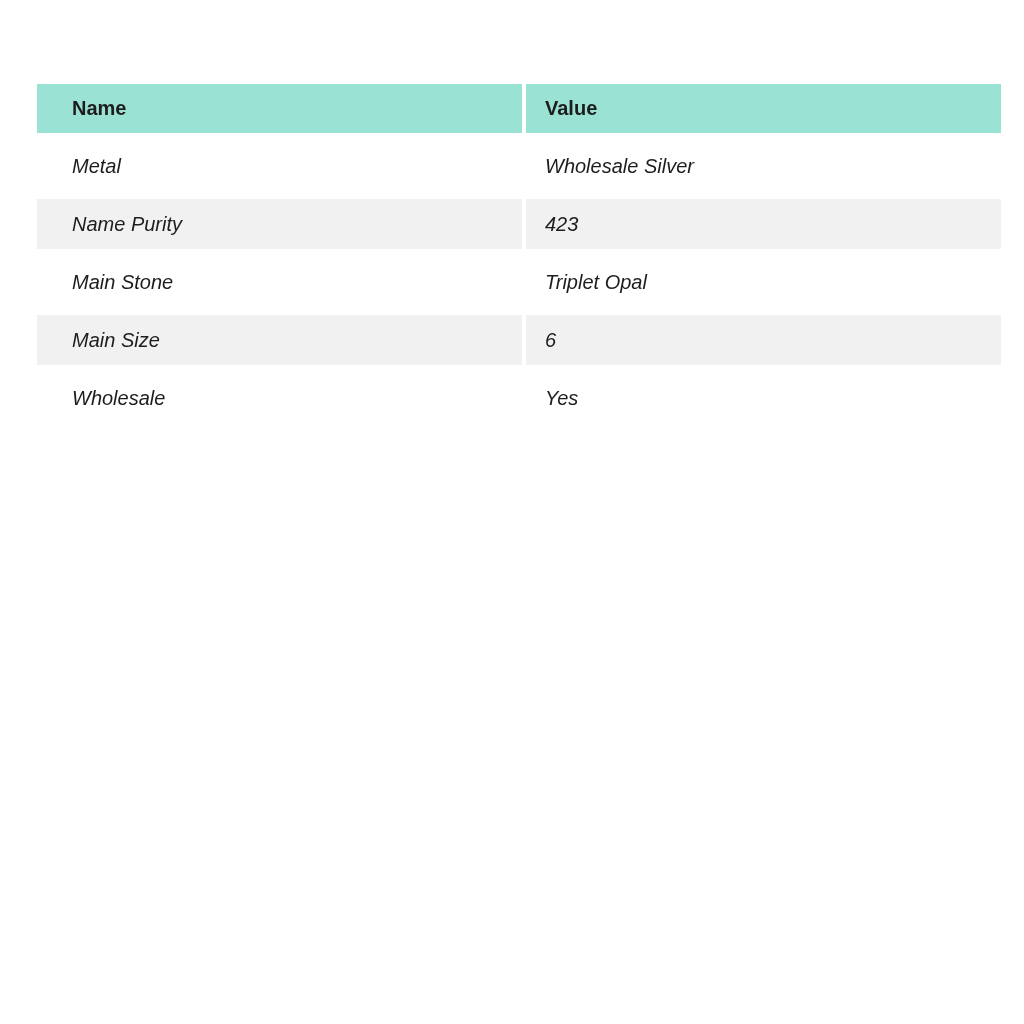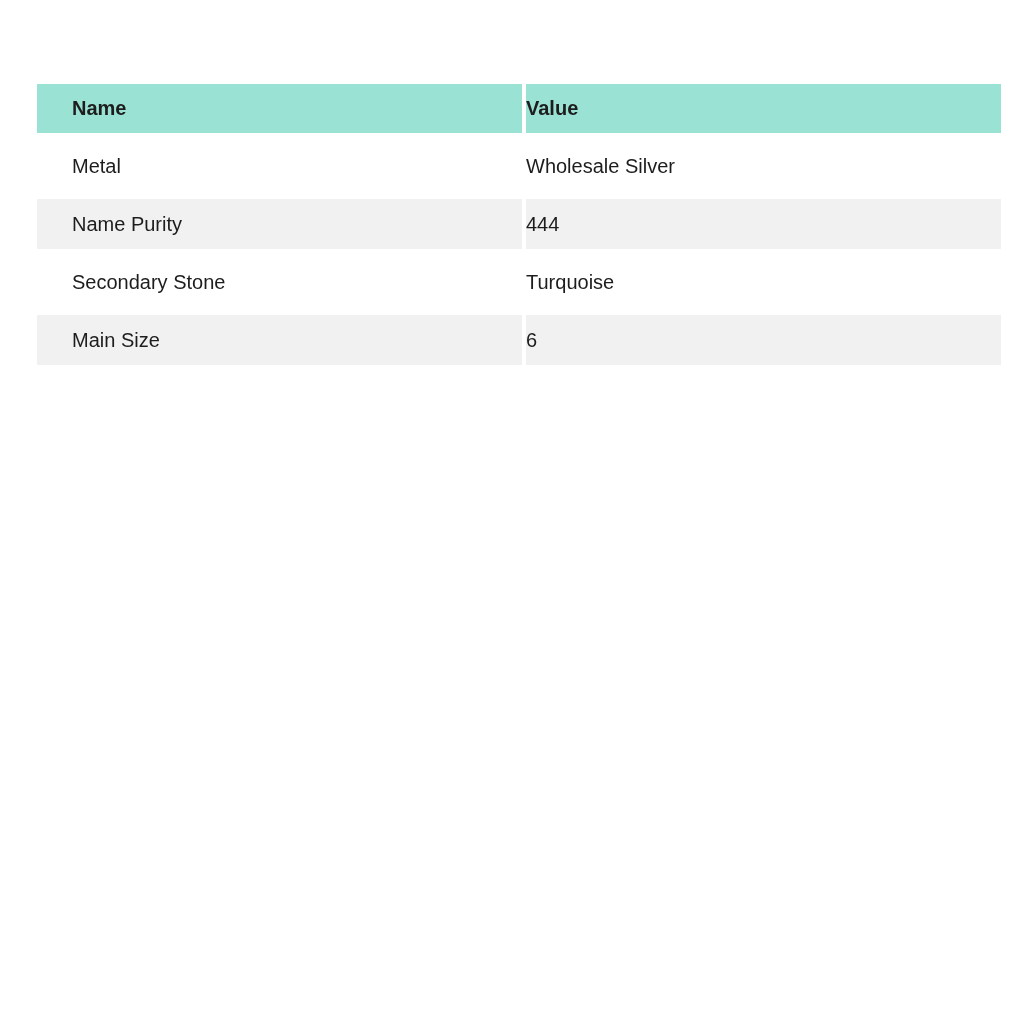--- a/index.html
+++ b/index.html
@@ -37,26 +37,27 @@
     text-align: left;
     vertical-align: middle;
     padding: 0;
   }
   table.props td {
     height: 50px;
     vertical-align: middle;
     padding: 0;
     background: var(--row-bg, #ffffff);
     font-weight: 400;
+    font-style: italic;
   }
   table.props tbody tr:nth-child(even) td {
     background: var(--stripe-bg, #f1f1f1);
   }
   table.props th.col-name, table.props td.col-name  { padding-left: 35px; }
-  table.props th.col-value, table.props td.col-value { }
+  table.props th.col-value, table.props td.col-value { padding-left: 19px; }
 </style>
 </head>
 <body>
 
 <div class="page">
   <table class="props" style="color: rgb(29, 29, 29);">
     <colgroup>
       <col class="c-name">
       <col class="c-value">
     </colgroup>
@@ -66,25 +67,29 @@
         <th class="col-value">Value</th>
       </tr>
     </thead>
     <tbody>
       <tr>
         <td class="col-name">Metal</td>
         <td class="col-value">Wholesale Silver</td>
       </tr>
       <tr>
         <td class="col-name">Name Purity</td>
-        <td class="col-value">444</td>
+        <td class="col-value">423</td>
       </tr>
       <tr>
-        <td class="col-name">Secondary Stone</td>
-        <td class="col-value">Turquoise</td>
+        <td class="col-name">Main Stone</td>
+        <td class="col-value">Triplet Opal</td>
       </tr>
       <tr>
         <td class="col-name">Main Size</td>
         <td class="col-value">6</td>
+      </tr>
+      <tr>
+        <td class="col-name">Wholesale</td>
+        <td class="col-value">Yes</td>
       </tr>
     </tbody>
   </table>
 </div>
 
 </body></html>

